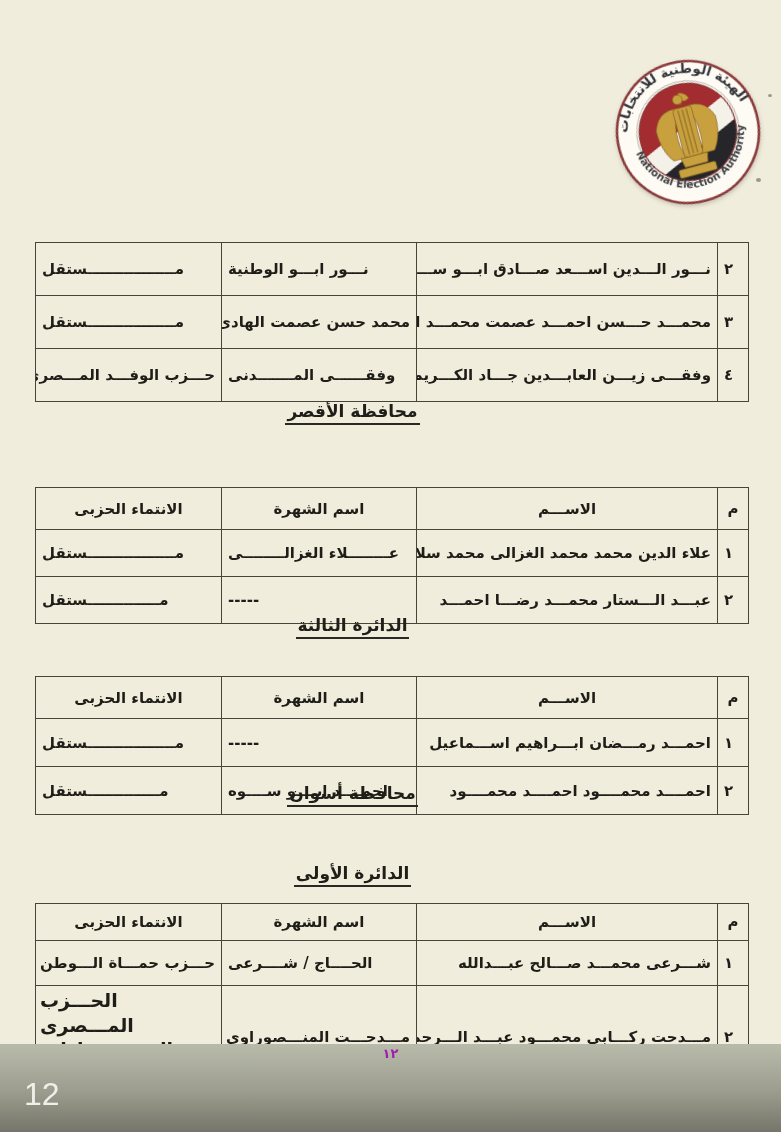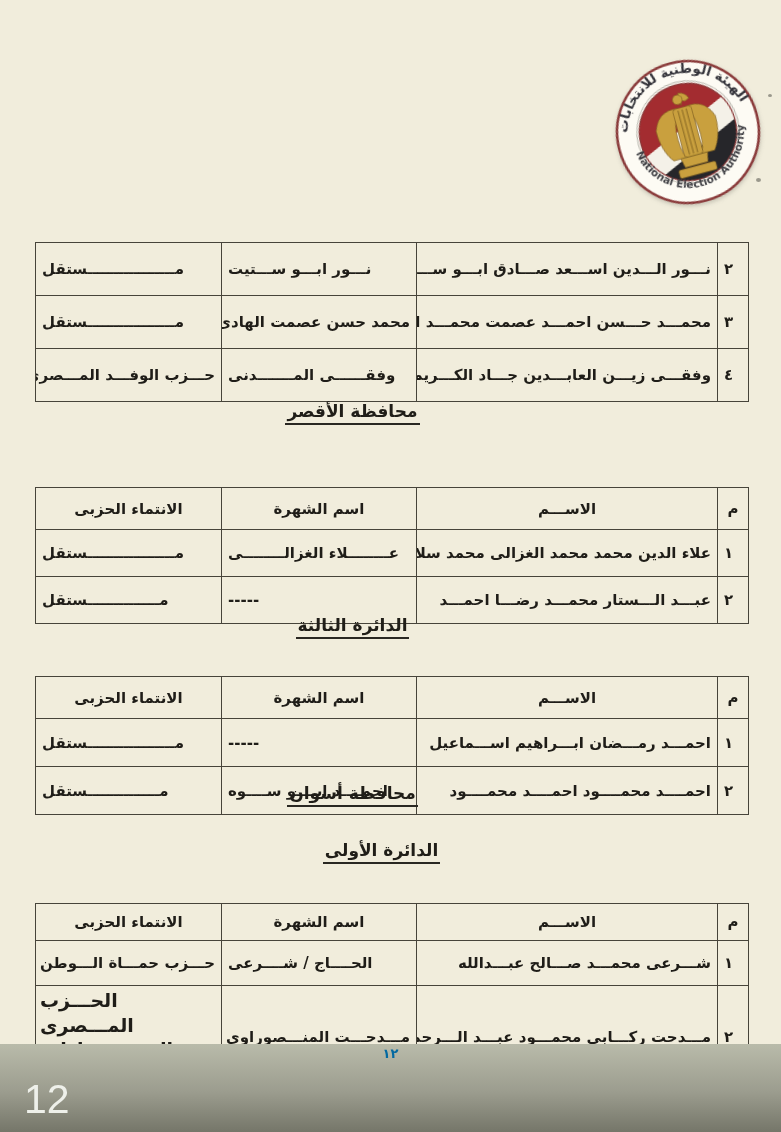--- a/index.html
+++ b/index.html
@@ -47,35 +47,35 @@
     position:absolute;left:0;width:705px;text-align:center;
     font-size:17px;font-weight:bold;color:#201e18;
   }
   .heading span{
     display:inline-block;border-bottom:2px solid #2a2822;padding:0 2px 2px 2px;
   }
   #h-gov-luxor{top:401px;}
   #h-dist-2{top:446px;}
   #h-dist-3{top:615px;text-decoration:underline;}
   #h-gov-aswan{top:783px;}
-  #h-dist-1{top:840px;padding-left:29px;}
+  #h-dist-1{top:863px;}
   
   .printed-num{
     position:absolute;left:0;top:1046px;width:781px;text-align:center;
-    font-size:13px;font-weight:bold;color:#0369a1;z-index:3;
+    font-size:13px;font-weight:bold;color:#a21caf;z-index:3;
   }
   .bottom-band{
     position:absolute;left:0;top:1044px;width:781px;height:88px;
     background:linear-gradient(180deg,#b9bbaa 0%,#9b9c8e 55%,#757669 100%);
     z-index:2;
   }
   .viewer-page{
     position:absolute;left:24px;top:1076px;z-index:4;
     font-family:"Liberation Sans",sans-serif;
-    font-size:41px;color:#eef0ea;font-weight:400;
+    font-size:32px;color:#eef0ea;font-weight:400;
   }
   .speck{position:absolute;background:#9a988c;border-radius:50%;}
 </style>
 </head>
 <body>
 
 <div class="page">
 
   <div class="logo-wrap">
     <svg width="148" height="152" viewBox="0 0 140 140">
@@ -122,21 +122,21 @@
     <colgroup>
         <col class="c-num">
         <col class="c-name">
         <col class="c-nick">
         <col class="c-party">
       </colgroup>
     <tbody>
         <tr class="h53">
       <td class="num">٢</td>
       <td class="name">نـــور الـــدين اســـعد صـــادق ابـــو ســـتيت</td>
-      <td class="nick">نـــور ابـــو ســـتيت</td>
+      <td class="nick">نـــور ابـــو الوطنية</td>
       <td class="party">مـــــــــــــــــستقل</td>
     </tr>
     <tr class="h53">
       <td class="num">٣</td>
       <td class="name">محمـــد حـــسن احمـــد عصمت محمـــد الهـــادى</td>
       <td class="nick">محمد حسن عصمت الهادى</td>
       <td class="party">مـــــــــــــــــستقل</td>
     </tr>
     <tr class="h53">
       <td class="num">٤</td>

